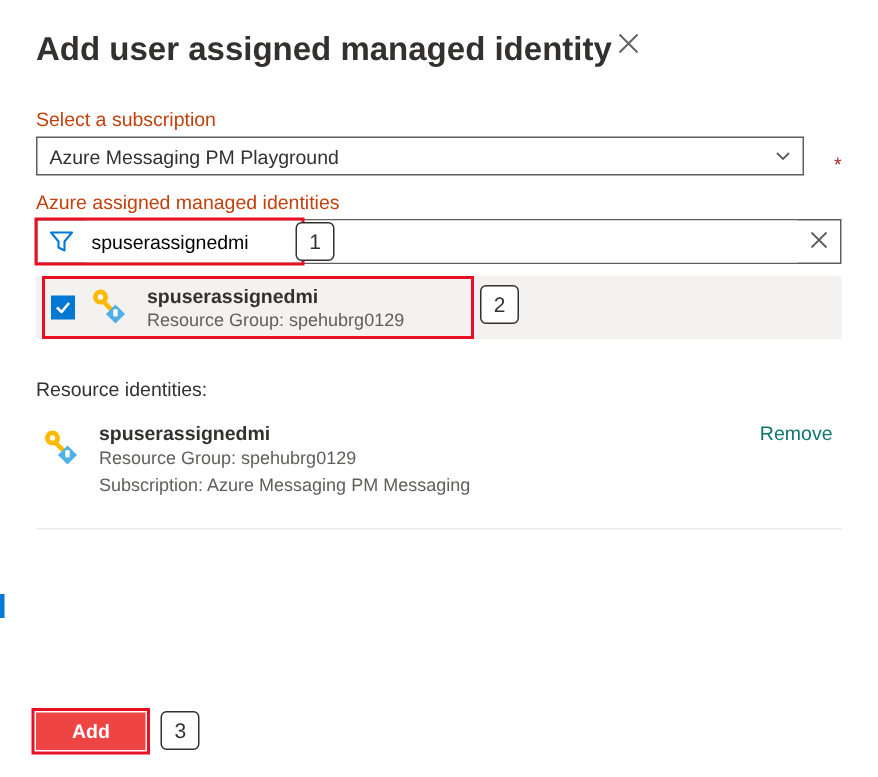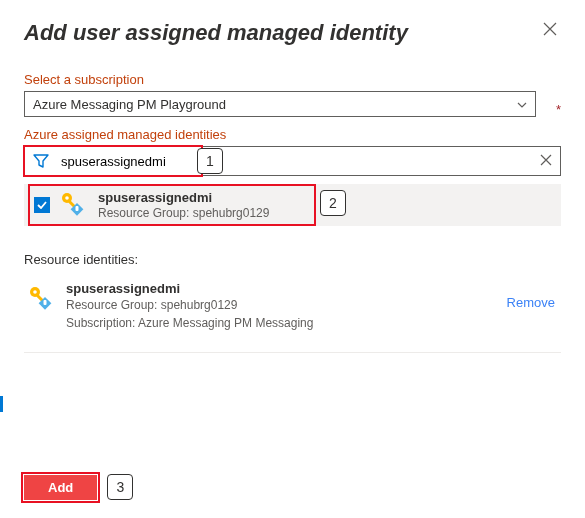--- a/index.html
+++ b/index.html
@@ -6,21 +6,21 @@
   body {
     font-family: "Segoe UI", Arial, sans-serif;
     font-size: 13px;
     color: #323130;
     width: 585px;
     height: 518px;
     padding: 20px 24px;
     position: relative;
     background: #fff;
   }
-  .header-row { display: flex; justify-content: space-between; align-items: flex-start; font-style: italic; }
+  .header-row { display: flex; justify-content: flex-start; align-items: flex-start; }
   h1 { font-size: 22px; font-weight: 600; margin-bottom: 26px; }
   .close-x { font-size: 16px; color: #605e5c; cursor: pointer; padding: 2px 4px; }
   .field-label { font-size: 13px; margin-bottom: 4px; color: #c2410c; }
   .sub-wrap { display:flex; align-items:flex-end; gap:20px; margin-bottom:10px;}
   .select-box {
     flex:1;
     display: flex; align-items: center; justify-content: space-between;
     border: 1px solid #605e5c;
     height: 26px; padding: 0 8px;
     font-size: 13px;
@@ -77,21 +77,21 @@
   .red-outline-result {
     position:absolute; left:4px; top:0;
     width: 288px; height:100%;
     border:2px solid #e81123; pointer-events:none;
   }
   .section-label { margin-top:26px; margin-bottom:12px; font-size:13px; }
   .selected-row { display:flex; align-items:flex-start; gap:10px; padding:2px 0 16px 4px;}
   .selected-text { flex:1; }
   .selected-text strong{ font-size:13px;font-weight:600;display:block;}
   .selected-text div{font-size:12px;color:#605e5c; line-height:1.5;}
-  .remove-link { color:#3b82f6; font-size:13px; cursor:pointer; margin-top:14px; margin-right:6px;}
+  .remove-link { color:#0f766e; font-size:13px; cursor:pointer; margin-top:0; margin-right:6px;}
   .divider { height:1px; background:#edebe9; margin-top:4px;}
   .left-accent { position:absolute; left:0; top:396px; width:3px; height:16px; background:#0078d4;}
   .footer {
     position:absolute; left:24px; bottom:18px;
     display:flex; align-items:center; gap:10px;
   }
   .add-btn {
     background:#ef4444;color:#fff;border:none;
     font-size:13px;font-weight:600;
     padding: 5px 24px; cursor:pointer;

